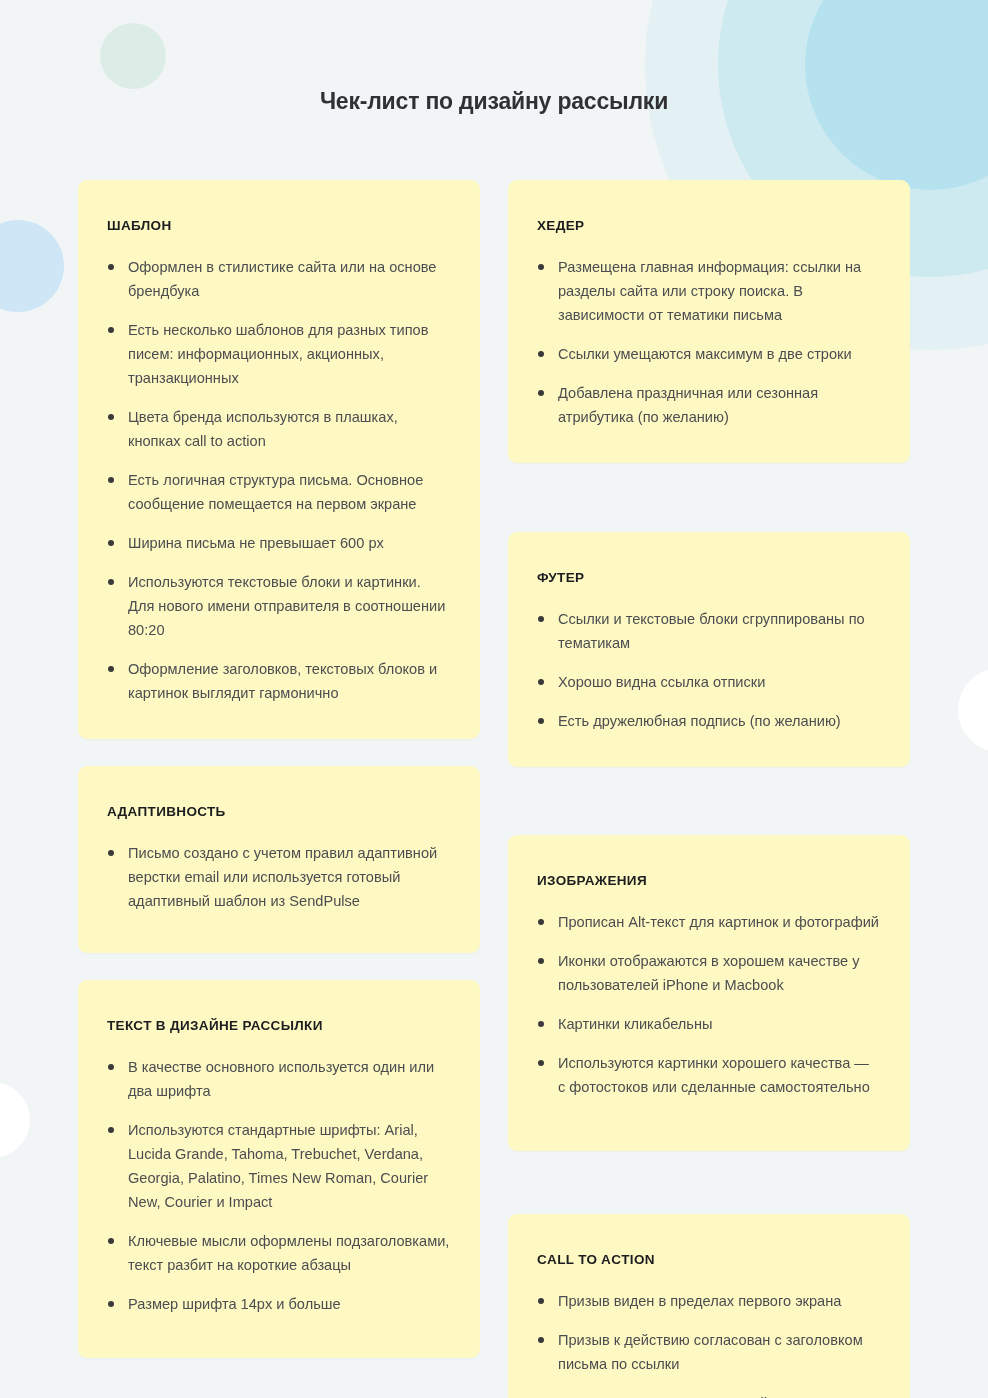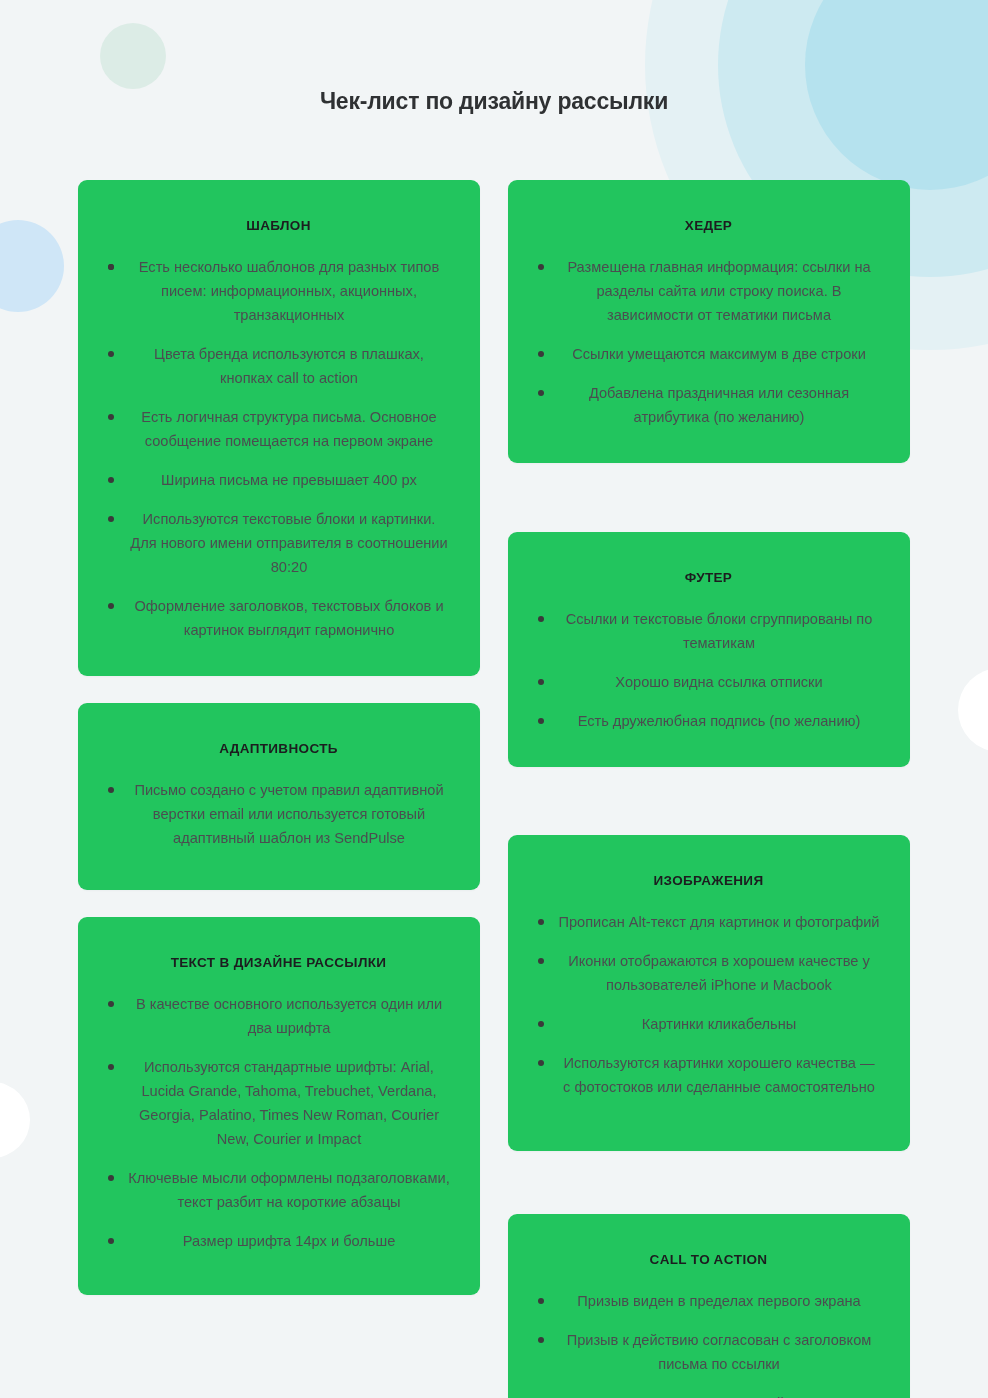--- a/index.html
+++ b/index.html
@@ -59,26 +59,25 @@
   }
   .col {
     width: 402px;
     display: flex;
     flex-direction: column;
     gap: 27px;
   }
 
   
   .card {
-    background: #22c55e;
+    background: #fef9c3;
     border-radius: 9px;
     padding: 38px 30px 30px 29px;
     box-sizing: border-box;
     box-shadow: 0 1px 2px rgba(40, 60, 70, 0.035);
-    text-align: center;
   }
   .card-title {
     font-size: 13.5px;
     font-weight: bold;
     color: #1c1d1f;
     letter-spacing: 0.35px;
     margin: 0 0 22px 0;
     text-transform: uppercase;
   }
   .card-list {
@@ -141,25 +140,25 @@
 
   <h1 class="page-title">Чек-лист по дизайну рассылки</h1>
 
   <div class="columns">
 
     <div class="col col-left">
 
       <section class="card">
         <h2 class="card-title">ШАБЛОН</h2>
         <ul class="card-list">
-          <li><span class="bullet"></span></li>
+          <li><span class="bullet"></span><span>Оформлен в стилистике сайта или на основе брендбука</span></li>
           <li><span class="bullet"></span><span>Есть несколько шаблонов для разных типов писем: информационных, акционных, транзакционных</span></li>
           <li><span class="bullet"></span><span>Цвета бренда используются в плашках, кнопках call to action</span></li>
           <li><span class="bullet"></span><span>Есть логичная структура письма. Основное сообщение помещается на первом экране</span></li>
-          <li><span class="bullet"></span><span>Ширина письма не превышает 400 px</span></li>
+          <li><span class="bullet"></span><span>Ширина письма не превышает 600 px</span></li>
           <li><span class="bullet"></span><span>Используются текстовые блоки и картинки. Для нового имени отправителя в соотношении 80:20</span></li>
           <li><span class="bullet"></span><span>Оформление заголовков, текстовых блоков и картинок выглядит гармонично</span></li>
         </ul>
       </section>
 
       <section class="card">
         <h2 class="card-title">АДАПТИВНОСТЬ</h2>
         <ul class="card-list">
           <li><span class="bullet"></span><span>Письмо создано с учетом правил адаптивной верстки email или используется готовый адаптивный шаблон из SendPulse</span></li>
         </ul>

